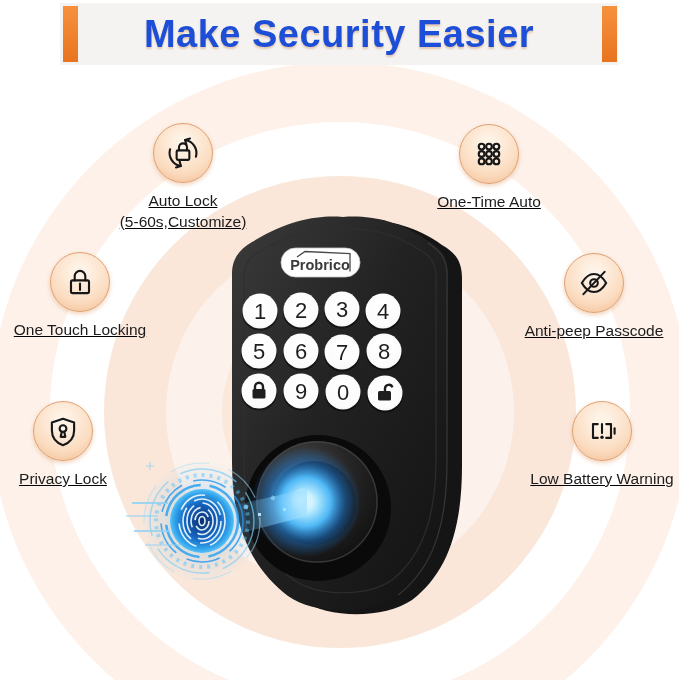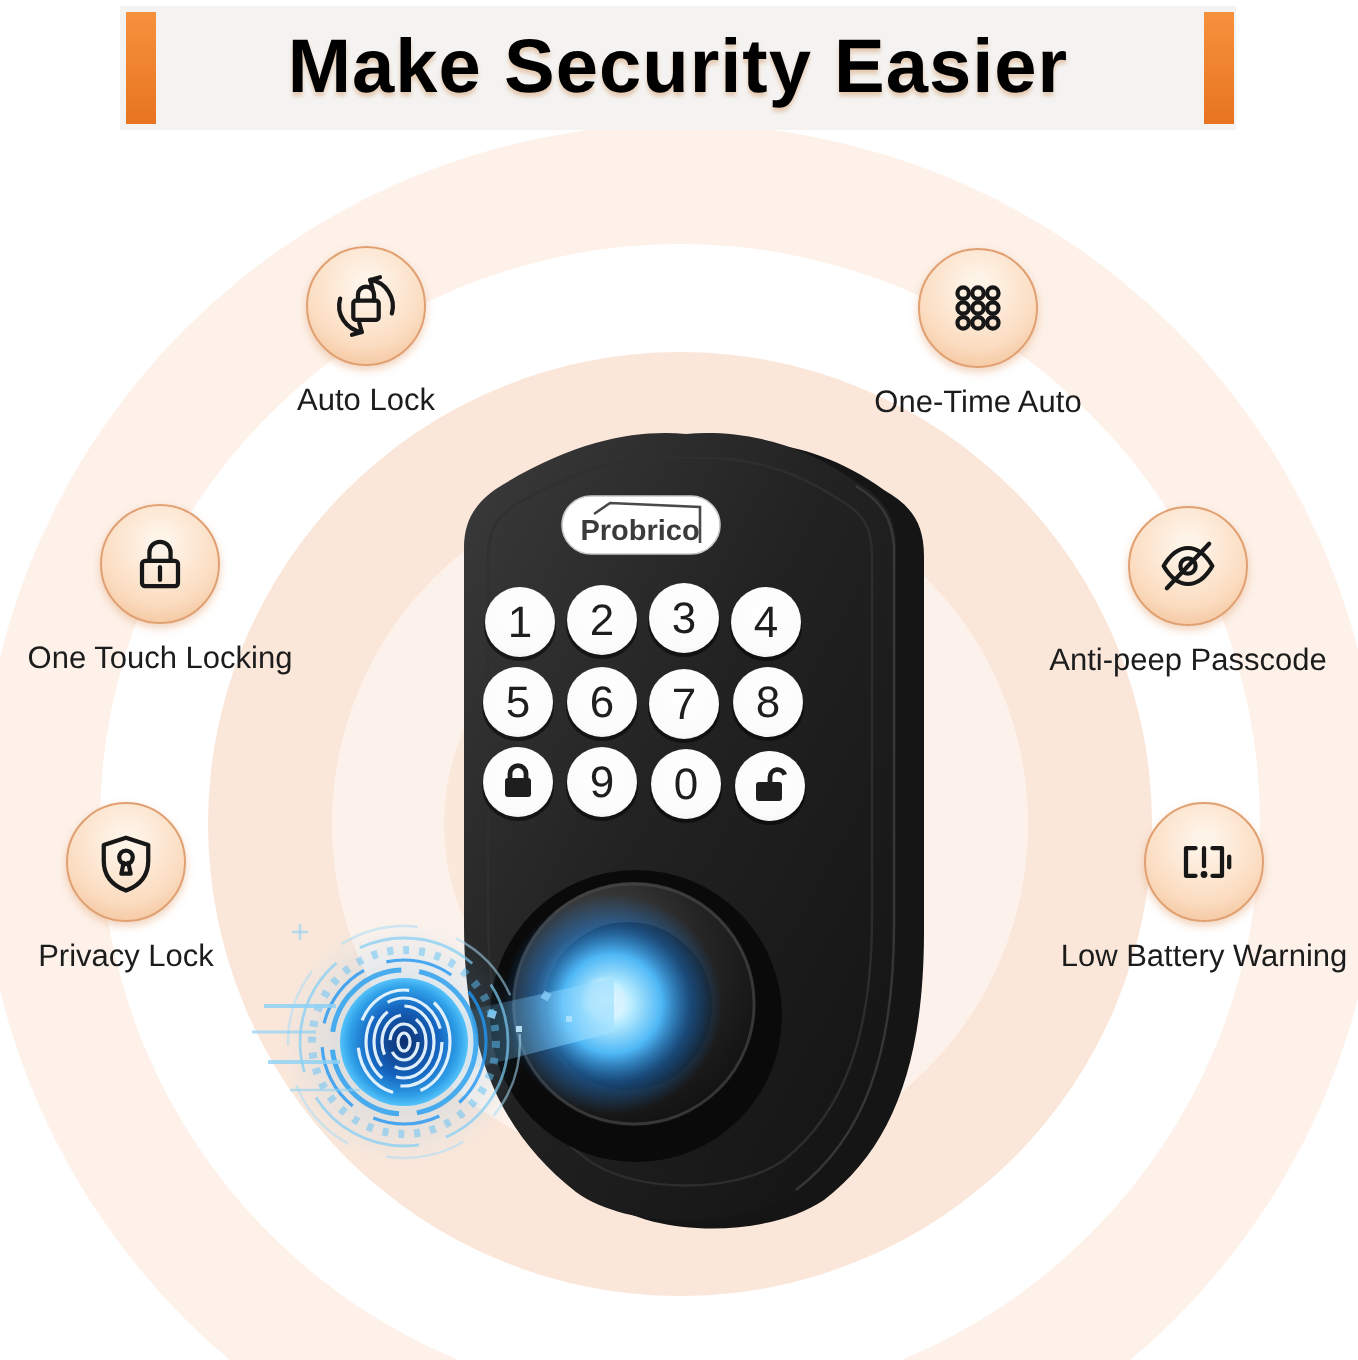--- a/index.html
+++ b/index.html
@@ -17,26 +17,26 @@
 
   
   .title-band{
     position:absolute;left:60px;top:3px;width:558px;height:62px;background:#f4f3f1;
     display:flex;align-items:center;justify-content:center;
   }
   .title-bar{position:absolute;top:6px;width:15px;height:56px;background:linear-gradient(180deg,#F6913E,#E8741F);}
   .bar-left{left:63px;}
   .bar-right{left:602px;}
   .title-text{
-    font-size:38px;font-weight:bold;color:#000000;letter-spacing:0.5px;
+    font-size:38px;font-weight:bold;color:#1d4ed8;letter-spacing:0.5px;
     text-shadow:0 2px 2px rgba(185,85,5,.28);
   }
 
   
-  .feature{position:absolute;width:190px;text-align:center;}
+  .feature{position:absolute;width:190px;text-align:center;text-decoration:underline;}
   .badge{
     width:58px;height:58px;margin:0 auto 7px auto;border-radius:50%;
     background:radial-gradient(circle at 50% 32%,#FEF3E7 12%,#FBDCC0 62%,#F0BA8D 100%);
     border:1px solid #E0A072;
     box-shadow:0 2px 4px rgba(226,158,106,.45);
     display:flex;align-items:center;justify-content:center;
   }
   .feature .label{font-size:15.5px;line-height:21px;color:#1c1c1c;}
   .f-auto{left:88px;top:123px;}
   .f-otc{left:394px;top:124px;}
@@ -73,20 +73,21 @@
       <svg width="36" height="36" viewBox="0 0 34 34">
         <path class="bicon" d="M13.2,14.5 v-2.8 a3.8,3.8 0 0 1 7.6,0 v2.8"></path>
         <rect class="bicon" x="11" y="14.5" width="12" height="9" rx="1.2"></rect>
         <path class="bicon" d="M19,4.7 A12.5,12.5 0 0 1 29.2,20.5"></path>
         <path class="bicon" d="M19,4.7 L23.6,3.4 M19,4.7 L20.2,9.1"></path>
         <path class="bicon" d="M15,29.3 A12.5,12.5 0 0 1 4.8,13.5"></path>
         <path class="bicon" d="M15,29.3 L10.4,30.6 M15,29.3 L13.8,24.9"></path>
       </svg>
     </div>
     <div class="label">Auto Lock</div>
+    <div class="label">(5-60s,Customize)</div>
   </div>
 
   <div class="feature f-otc">
     <div class="badge">
       <svg width="36" height="36" viewBox="0 0 34 34">
         <g class="bicon" stroke-width="1.8">
           <circle cx="10" cy="10" r="2.7"></circle>
             <circle cx="17" cy="10" r="2.7"></circle>
             <circle cx="24" cy="10" r="2.7"></circle>
           <circle cx="10" cy="17" r="2.7"></circle>

